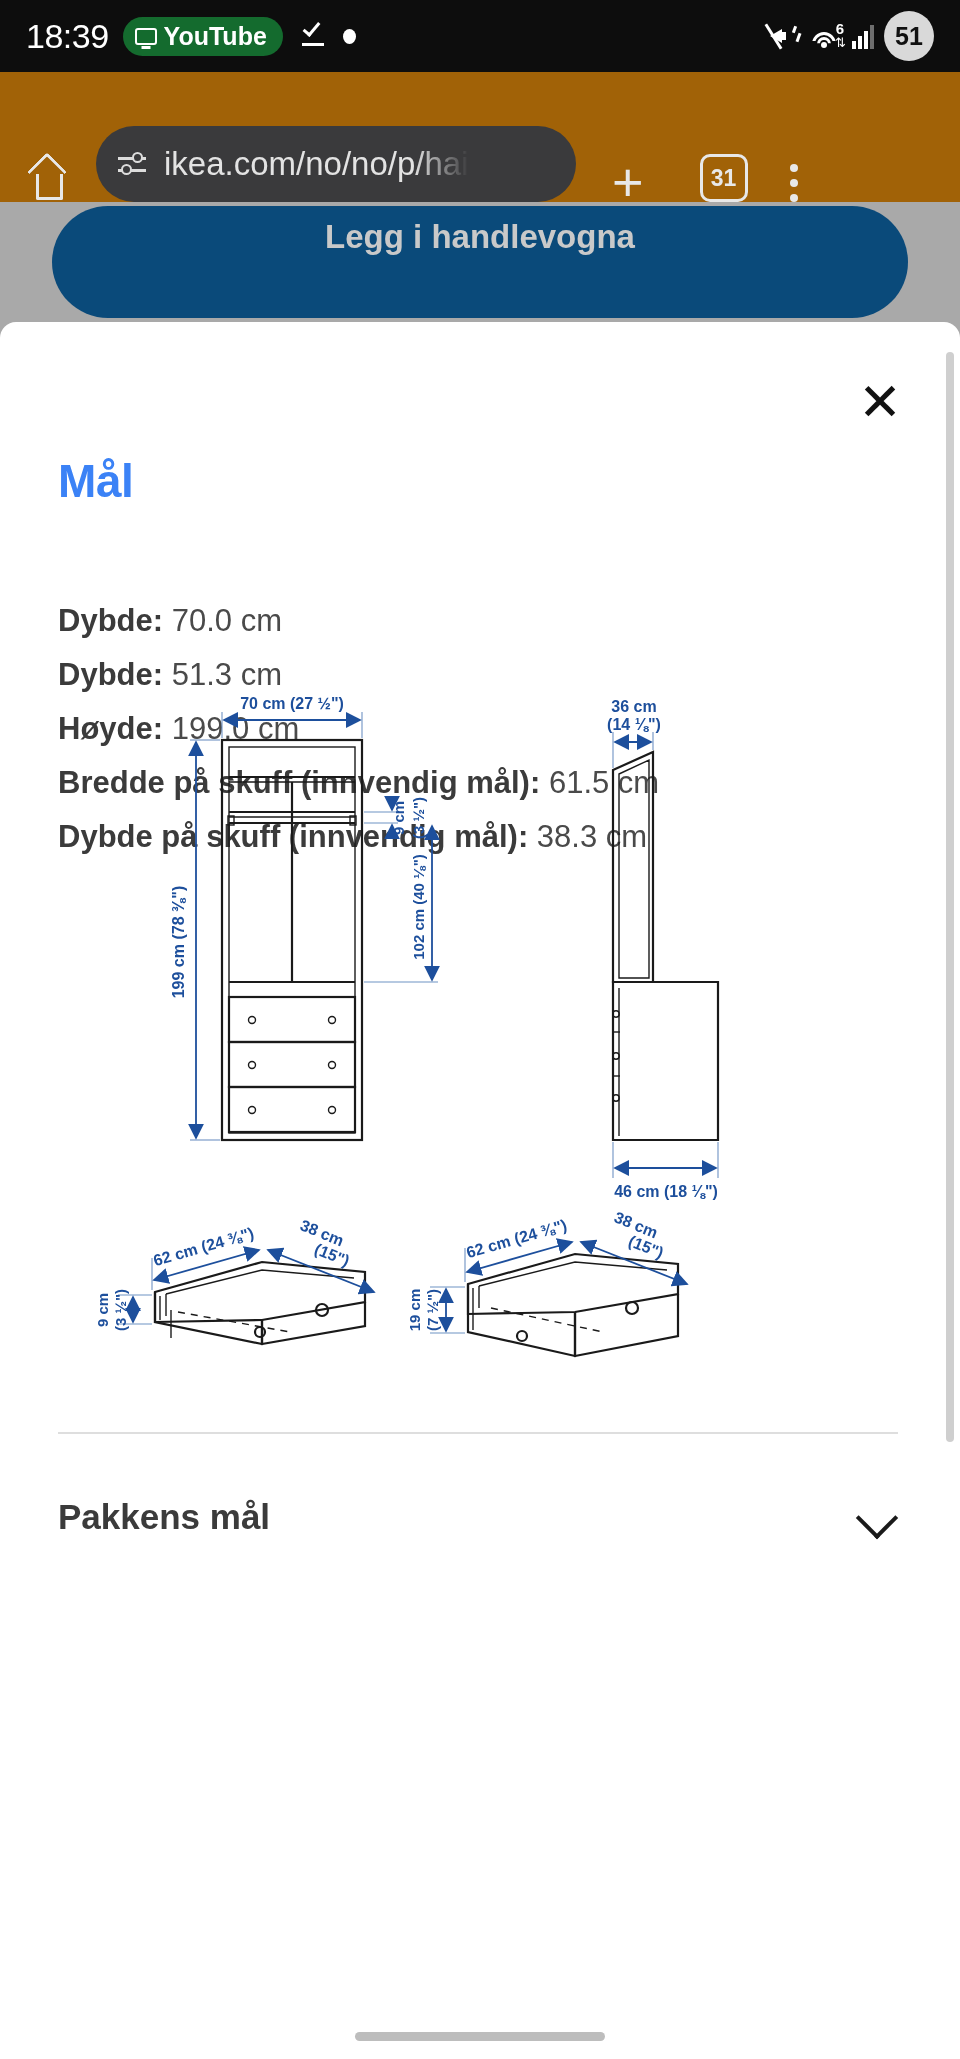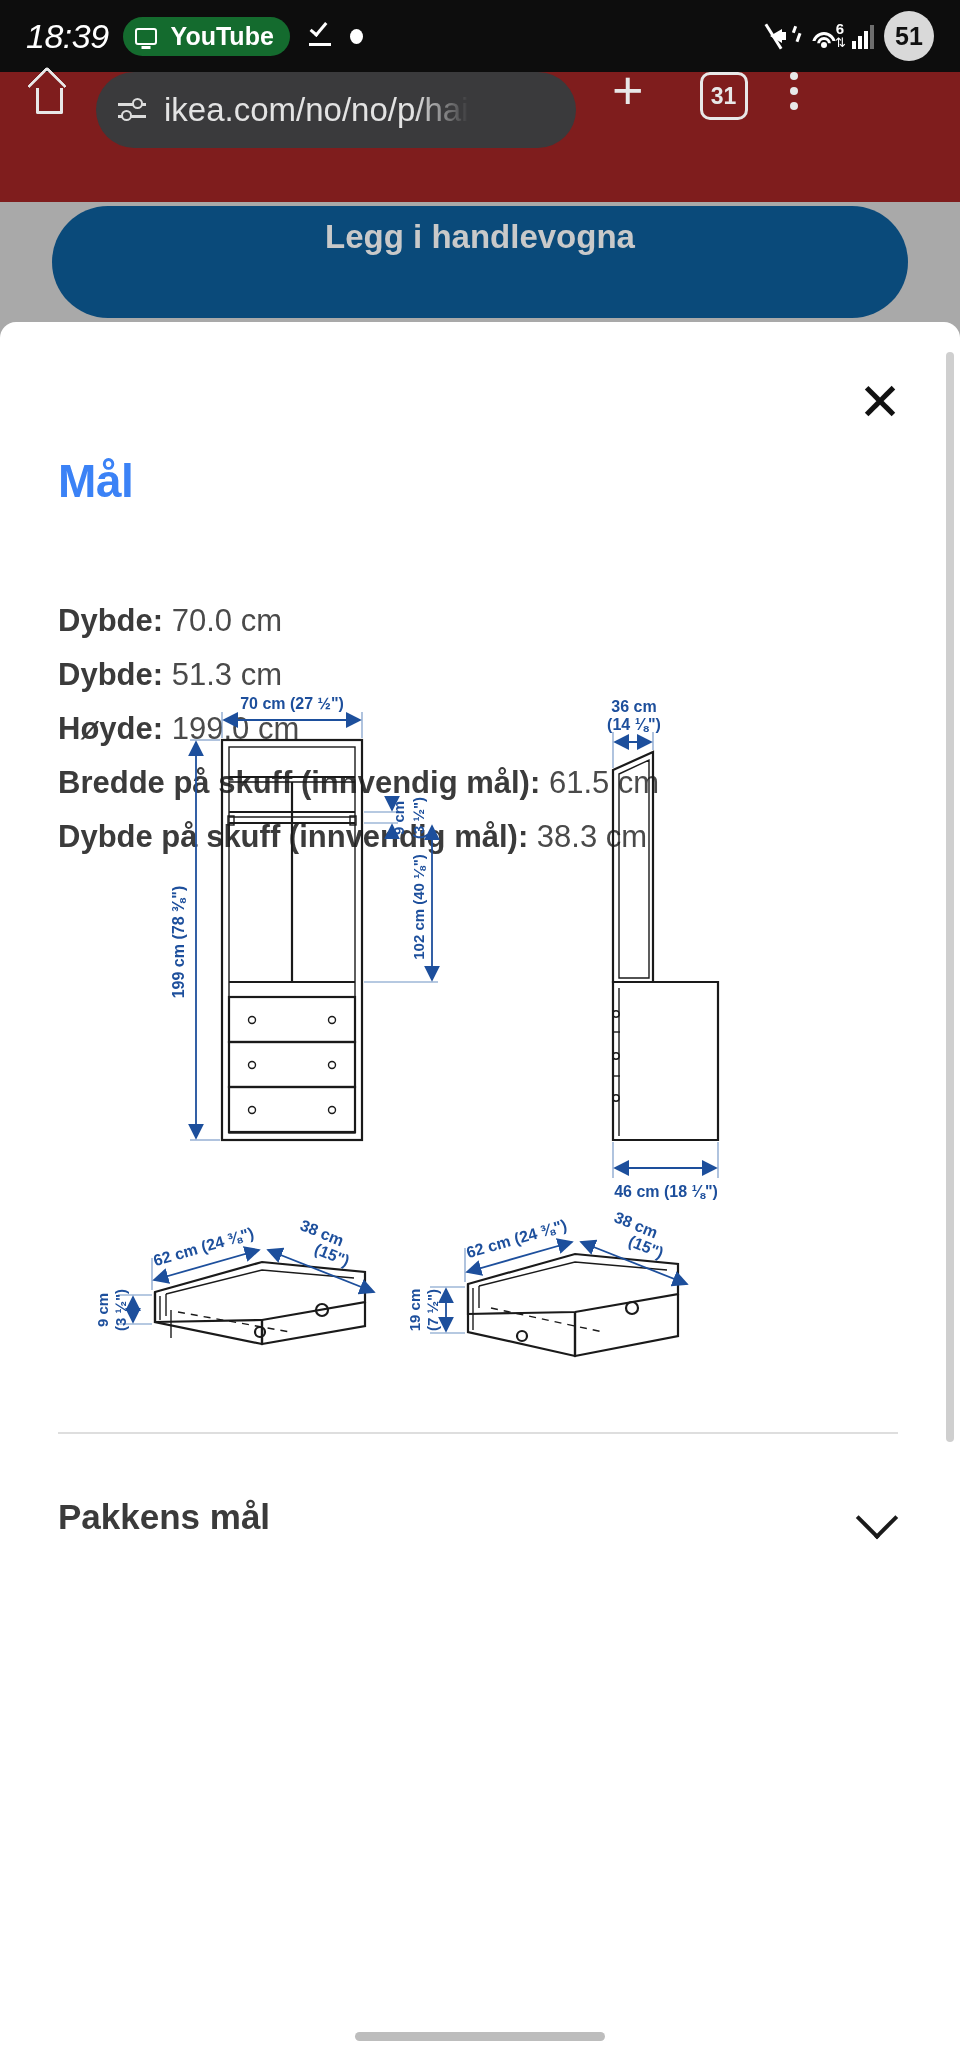--- a/index.html
+++ b/index.html
@@ -11,24 +11,24 @@
   }
   .screen { position: relative; width: 960px; height: 2059px; background: #a9a9a9; }
 
   
   .statusbar {
     position: absolute; top: 0; left: 0; width: 960px; height: 72px;
     background: #0d0d0d; display: flex; align-items: center;
     padding: 0 26px;
   }
   .status-time {
-    color: #fff; font-size: 34px; font-weight: 500; letter-spacing: -0.5px; font-style: italic;
+    color: #fff; font-size: 34px; font-weight: 500; letter-spacing: -0.5px;
   }
   .yt-pill {
-    display: flex; align-items: center; gap: 14px;
+    display: flex; align-items: center; gap: 7px;
     background: #146b2e; border-radius: 20px;
     padding: 5px 16px 5px 12px; margin-left: 14px;
   }
   .yt-pill .yt-label { color: #fff; font-size: 25px; font-weight: 700; }
   .monitor-ico { width: 22px; height: 17px; border: 2.5px solid #fff; border-radius: 3px; position: relative; }
   .monitor-ico:after { content:""; position:absolute; left:50%; bottom:-6px; transform:translateX(-50%); width:9px; height:3px; background:#fff; }
   .dl-ico { margin-left: 18px; position: relative; width: 26px; height: 26px; }
   .dl-ico .chk { position:absolute; left:2px; top:0px; width:17px; height:9px; border-left:3px solid #fff; border-bottom:3px solid #fff; transform: rotate(-50deg); }
   .dl-ico .bar { position:absolute; left:1px; bottom:3px; width:22px; height:3px; background:#fff; }
   .dot-ico { margin-left: 16px; width: 13px; height: 15px; border-radius: 50%; background: #fff; }
@@ -51,21 +51,21 @@
   .sig-ico i:nth-child(3){height:18px;} .sig-ico i:nth-child(4){height:24px; background:#6e6e6e;}
   .batt {
     width: 50px; height: 50px; border-radius: 50%;
     background: #d9d9d9; color: #111; font-size: 25px; font-weight: 700;
     display: flex; align-items: center; justify-content: center;
   }
 
   
   .browserbar {
     position: absolute; top: 72px; left: 0; width: 960px; height: 130px;
-    background: #7f1d1d; display: flex; align-items: flex-start; padding: 0 20px;
+    background: #a16207; display: flex; align-items: flex-end; padding: 0 20px;
   }
   .home-ico { width: 40px; height: 44px; position: relative; margin-left: 10px; }
   .home-ico .roof { position:absolute; left:3px; top:0; width:28px; height:28px; border-left:3.5px solid #e8e8e8; border-top:3.5px solid #e8e8e8; transform: rotate(45deg); border-radius:4px 0 0 0; }
   .home-ico .body { position:absolute; left:6px; top:16px; width:27px; height:26px; border:3.5px solid #e8e8e8; border-top:none; border-radius:0 0 2px 2px; }
   .urlbar {
     margin-left: 26px; flex: 0 0 480px; height: 76px;
     background: #3a3a3c; border-radius: 38px;
     display: flex; align-items: center; padding: 0 22px; overflow: hidden;
   }
   .tune-ico { position: relative; width: 30px; height: 24px; flex: none; }

